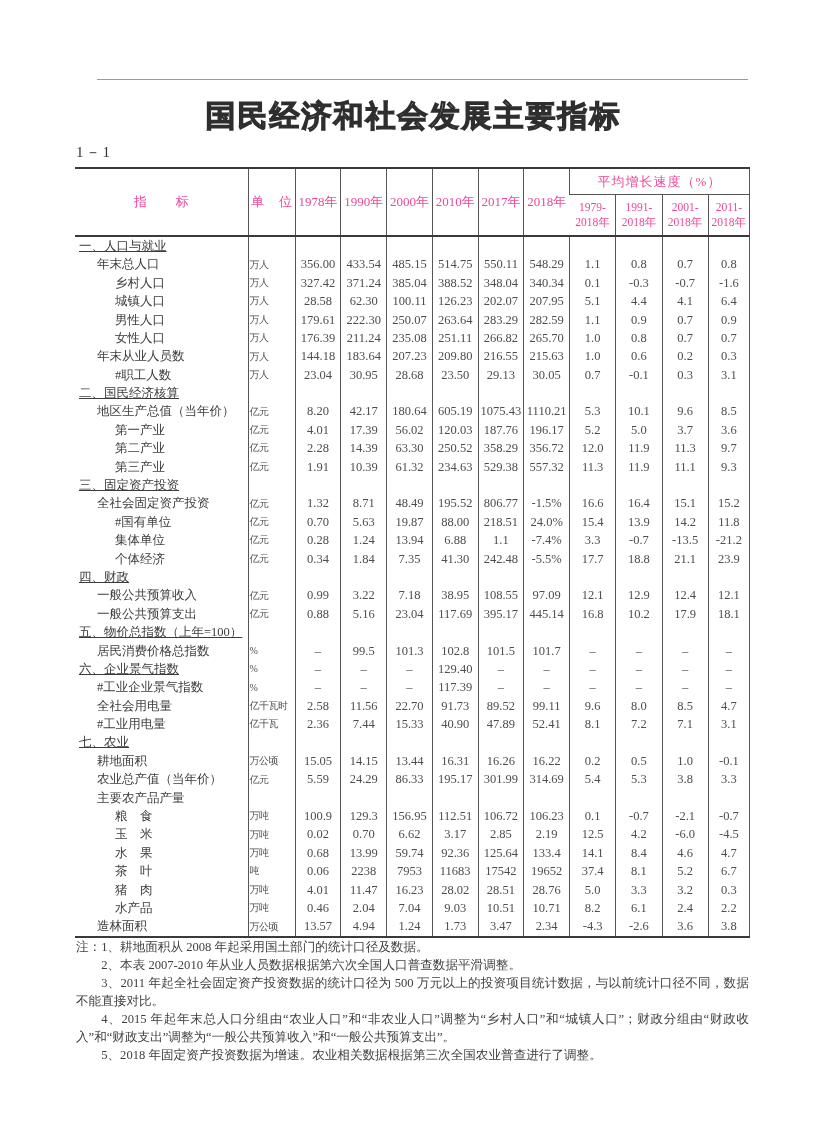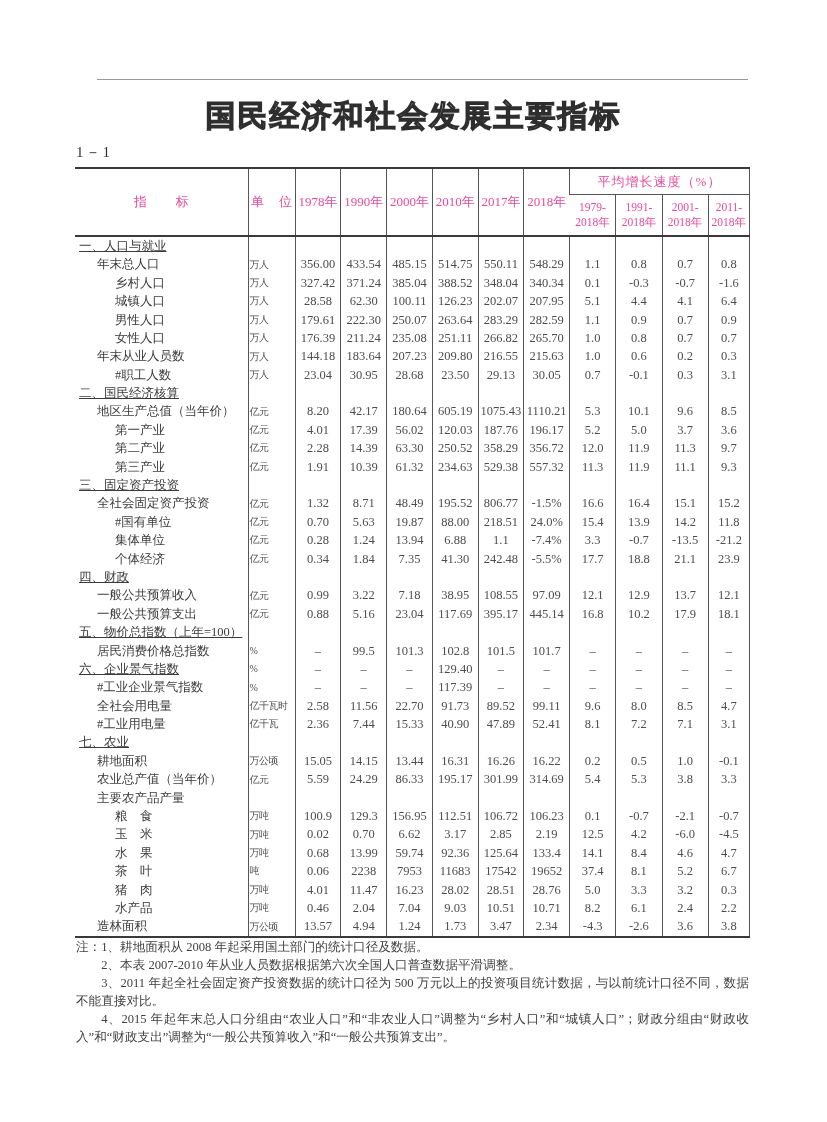--- a/index.html
+++ b/index.html
@@ -356,21 +356,21 @@
             <td class="ind ind1">一般公共预算收入</td>
             <td class="unit">亿元</td>
             <td class="num">0.99</td>
             <td class="num">3.22</td>
             <td class="num">7.18</td>
             <td class="num">38.95</td>
             <td class="num">108.55</td>
             <td class="num">97.09</td>
             <td class="num">12.1</td>
             <td class="num">12.9</td>
-            <td class="num">13.7</td>
+            <td class="num">12.4</td>
             <td class="num">12.1</td>
           </tr>
           <tr>
             <td class="ind ind1">一般公共预算支出</td>
             <td class="unit">亿元</td>
             <td class="num">0.88</td>
             <td class="num">5.16</td>
             <td class="num">23.04</td>
             <td class="num">117.69</td>
             <td class="num">395.17</td>
@@ -620,15 +620,16 @@
           </tr>
         </tbody>
     </table>
   </div>
 
   <div class="notes">
     <p class="first">注：1、耕地面积从 2008 年起采用国土部门的统计口径及数据。</p>
     <p>2、本表 2007-2010 年从业人员数据根据第六次全国人口普查数据平滑调整。</p>
     <p>3、2011 年起全社会固定资产投资数据的统计口径为 500 万元以上的投资项目统计数据，与以前统计口径不同，数据不能直接对比。</p>
     <p>4、2015 年起年末总人口分组由“农业人口”和“非农业人口”调整为“乡村人口”和“城镇人口”；财政分组由“财政收入”和“财政支出”调整为“一般公共预算收入”和“一般公共预算支出”。</p>
+    <p>5、2018 年固定资产投资数据为增速。农业相关数据根据第三次全国农业普查进行了调整。</p>
   </div>
 
 </div>
 
 </body></html>

